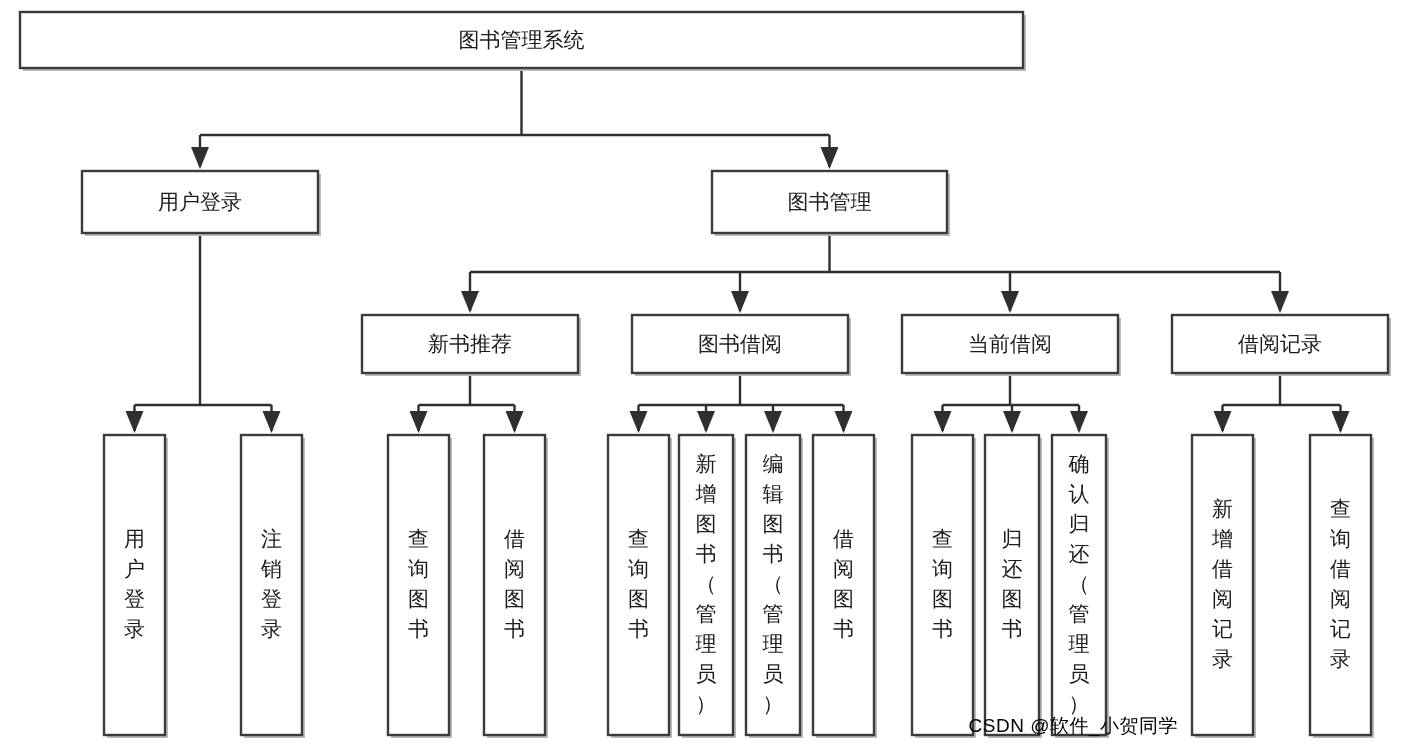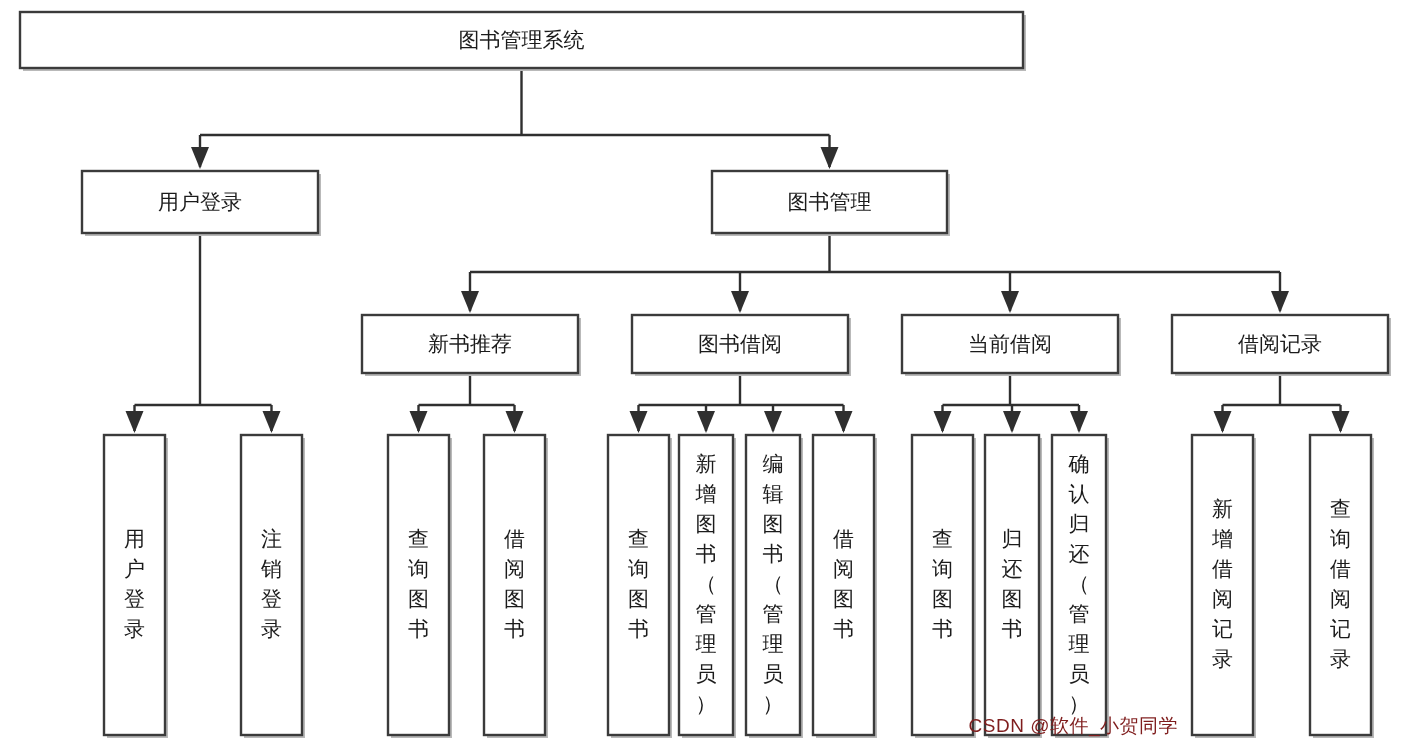--- a/index.html
+++ b/index.html
@@ -60,21 +60,21 @@
     text-anchor: middle;
     dominant-baseline: middle;
     white-space: pre;
   }
   .watermark {
     position: absolute;
     right: 14px;
     bottom: 8px;
     font-family: "Liberation Sans", "DejaVu Sans", sans-serif;
     font-size: 19px;
-    color: #7f1d1d;
+    color: #000000;
     letter-spacing: 0.5px;
     user-select: none;
     white-space: nowrap;
   }
 </style>
 </head>
 <body>
 
 <div id="diagram-root">
   <svg id="tree-svg" viewBox="0 0 1405 747" xmlns="http://www.w3.org/2000/svg">

